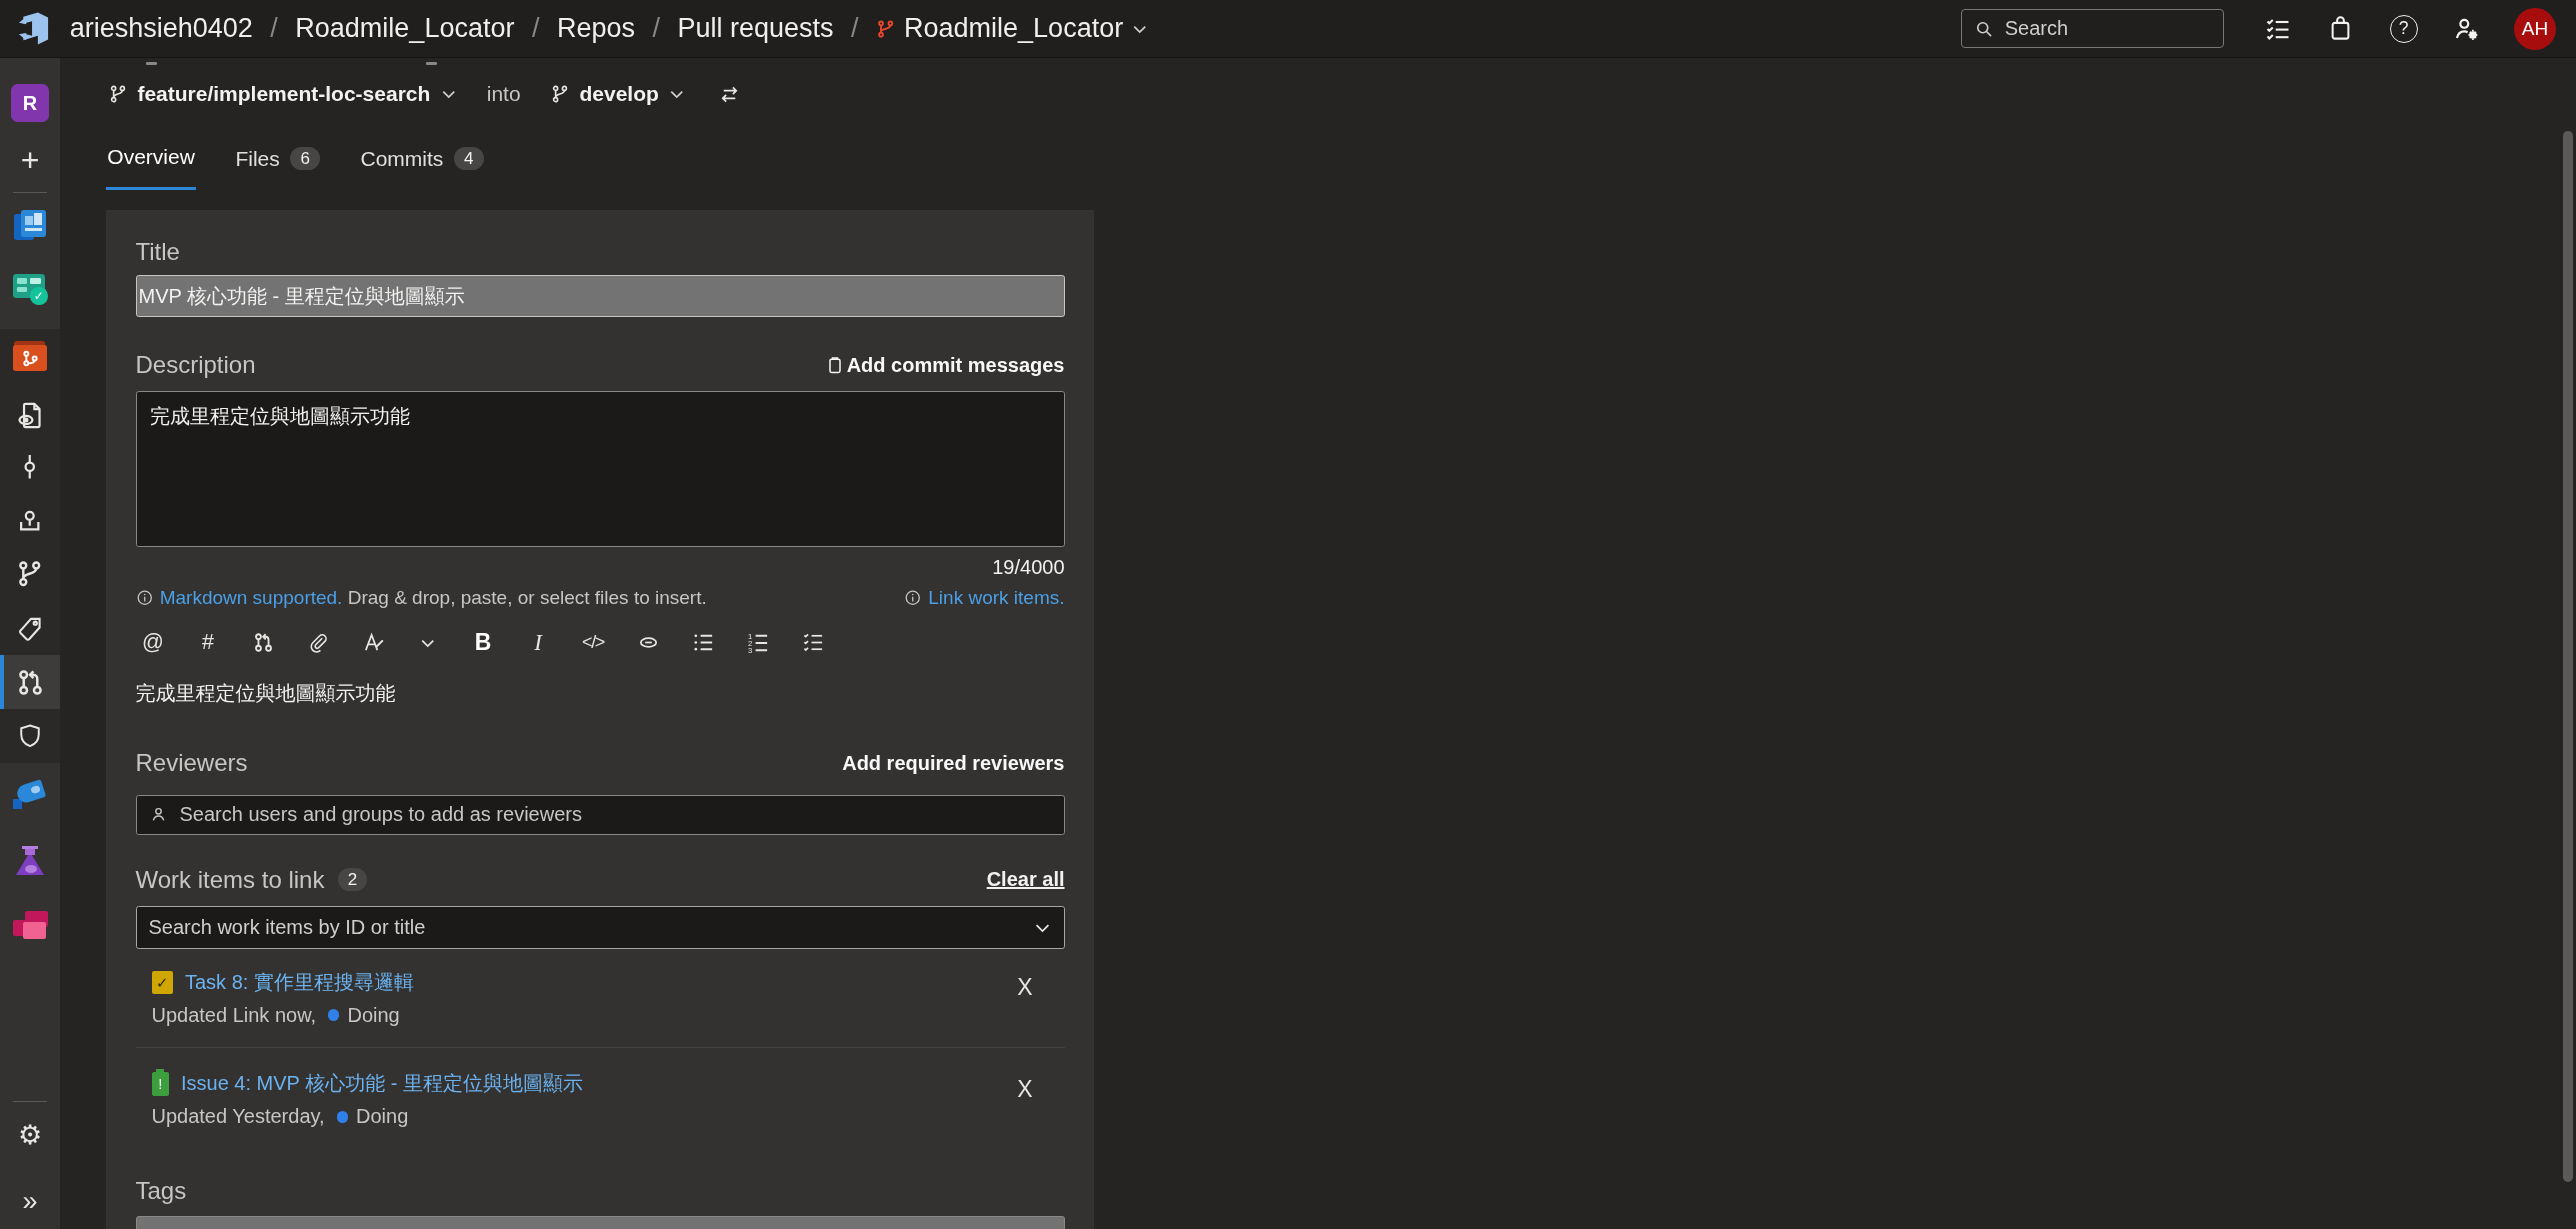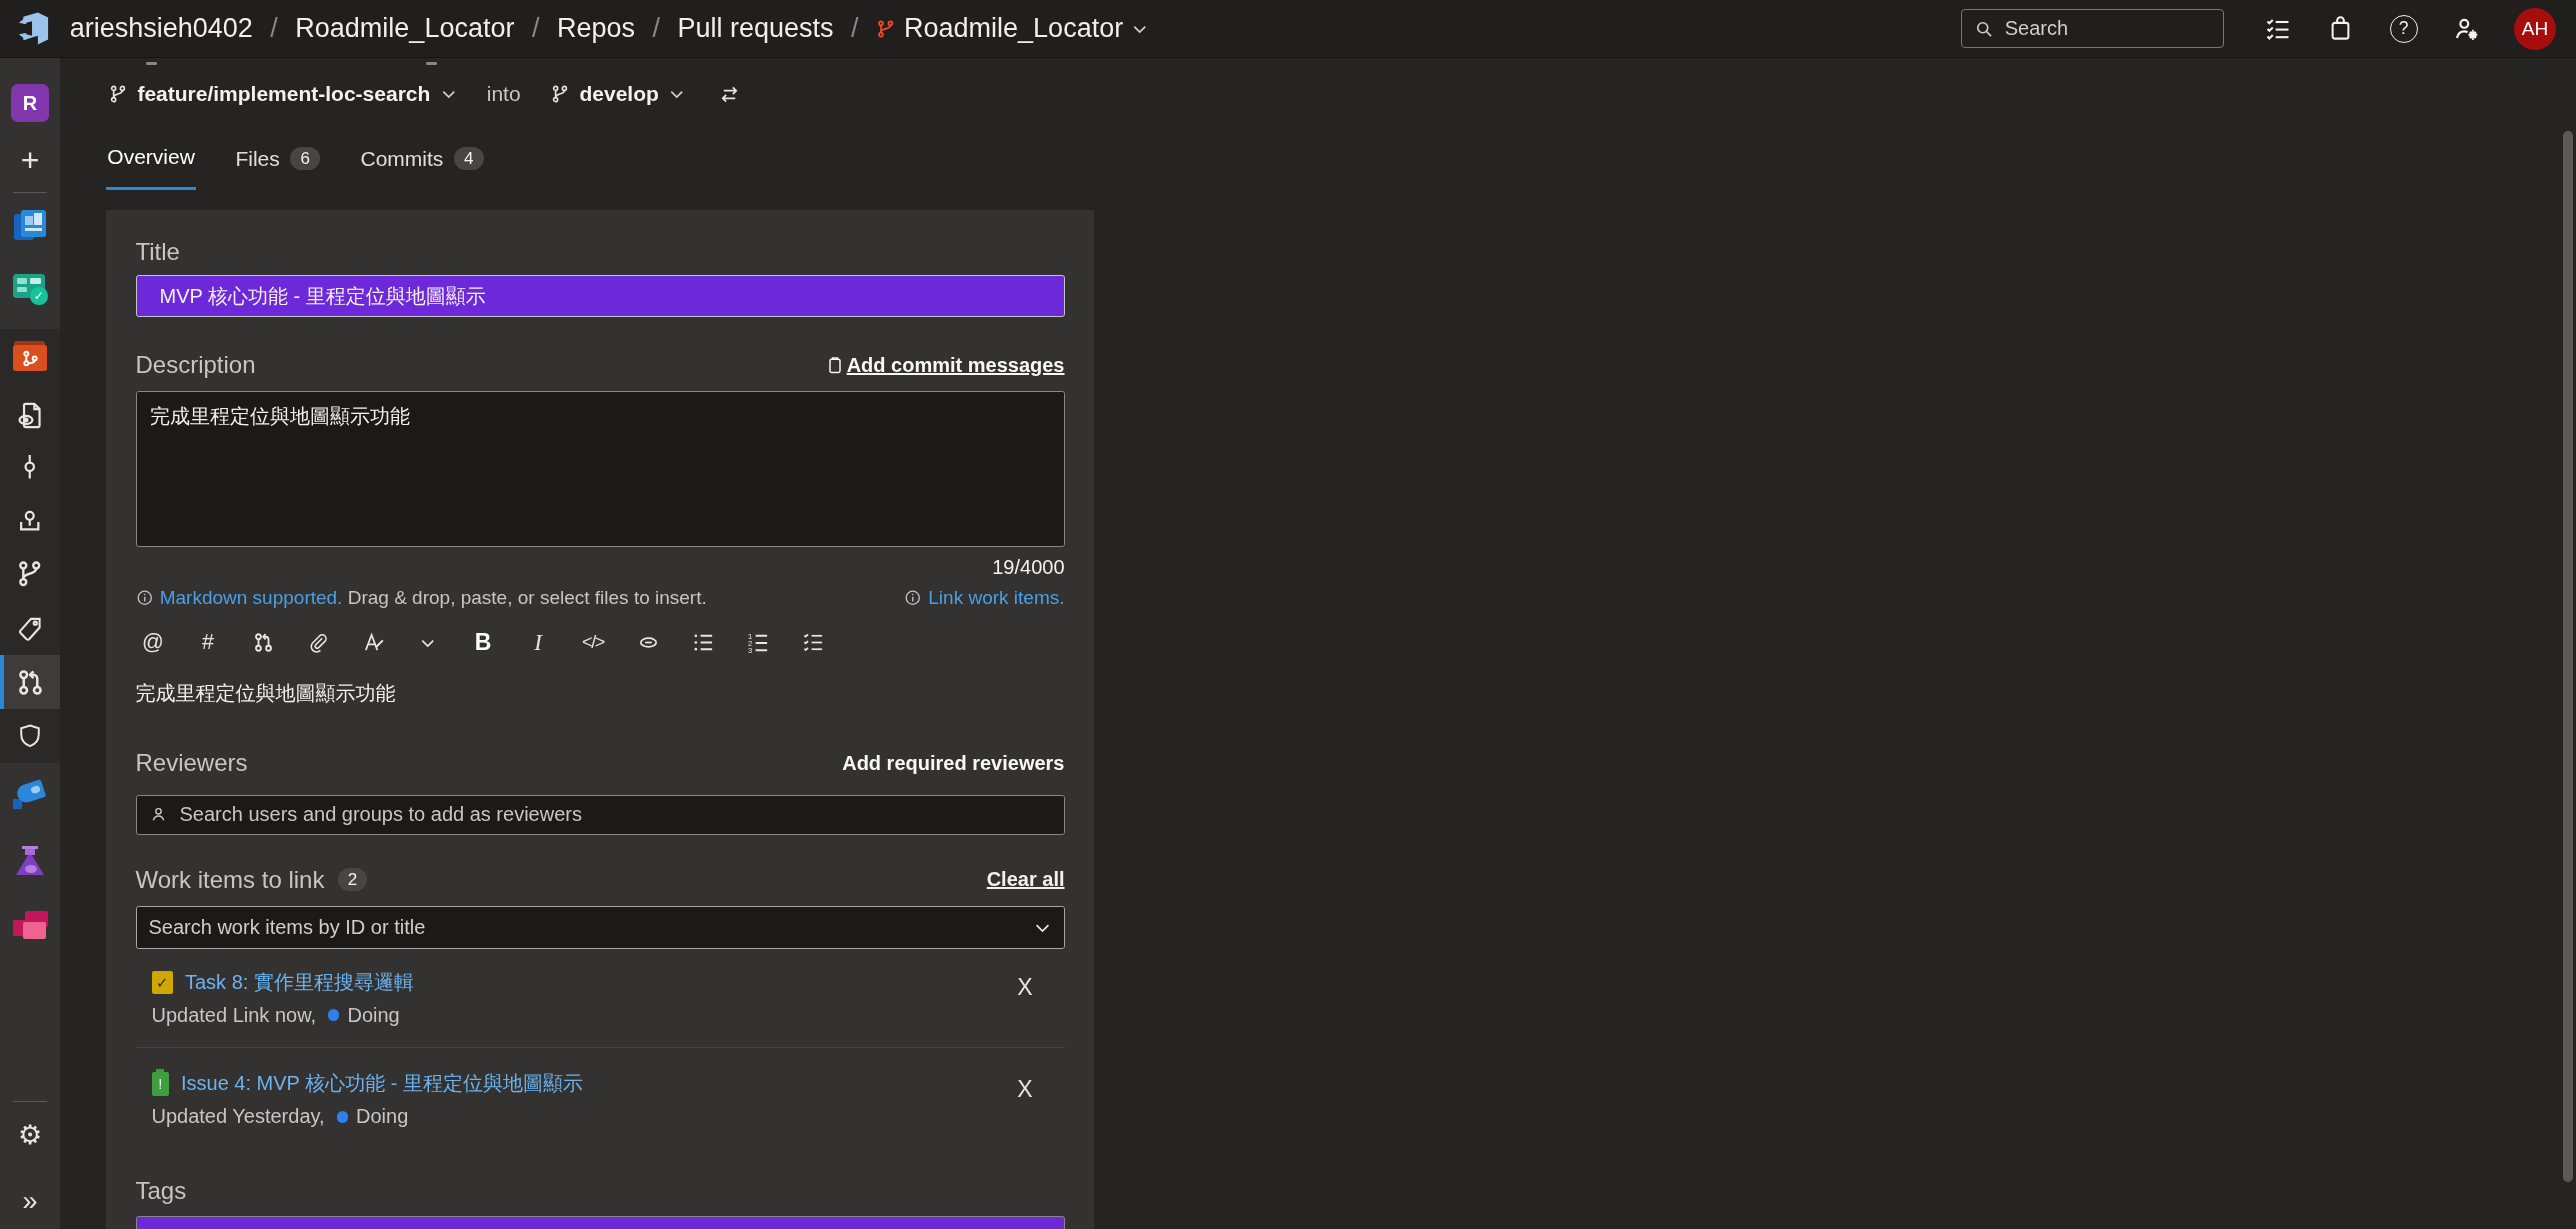--- a/index.html
+++ b/index.html
@@ -95,27 +95,27 @@
          padding:8px 1.3px 17.5px; cursor:pointer; }
   .tab.active { color:#ffffff; border-bottom:3.4px solid #2b88d8; }
   .badge { background:#484644; color:#f3f2f1; font-size:17px; border-radius:14.8px;
            padding:3.4px 10px; line-height:1; }
 
   
   .panel { position:absolute; left:46px; top:152px; width:988px; height:1020px;
            background:#333231; padding:0 29.5px; overflow:hidden; }
   .lbl { color:#c8c6c4; font-size:24px; }
   .row-between { display:flex; align-items:center; justify-content:space-between; }
-  .txt-input { width:100%; background:#6d28d9; border:1.3px solid #8a8886; border-radius:2.7px;
-               color:#f3f2f1; font-size:20px; font-family:inherit; padding:0 23px; outline:none; }
+  .txt-input { width:100%; background:#737373; border:1.3px solid #8a8886; border-radius:2.7px;
+               color:#f3f2f1; font-size:20px; font-family:inherit; padding:0 2px; outline:none; }
   .title-lbl { margin-top:28px; }
   .title-input { margin-top:9.4px; height:42px; border-color:#c8c6c4; }
   .desc-row { margin-top:34px; }
   .add-commits { display:flex; align-items:center; gap:2px; font-size:20px; font-weight:bold;
-                 color:#f8f8f8; cursor:pointer;text-decoration:underline; }
+                 color:#f8f8f8; cursor:pointer; }
   .desc-area { margin-top:12px; width:100%; height:156px; background:#1b1a19;
                border:1.3px solid #8a8886; border-radius:2.7px; color:#f3f2f1; font-size:20px;
                font-family:inherit; padding:10.7px 13.4px; resize:none; outline:none; }
   .counter { margin-top:6.7px; text-align:right; font-size:20px; color:#f3f2f1; }
   .md-row { margin-top:8px; font-size:19px; color:#c8c6c4; }
   .inline-ic { display:inline-flex; vertical-align:-2.7px; margin-right:6.7px; color:#c8c6c4; }
   a.link { color:#4a9fe6; text-decoration:none; cursor:pointer; }
   .toolbar { margin-top:16px; display:flex; align-items:center; gap:20px; }
   .tbtn { min-width:35px; height:35px; display:flex; align-items:center; justify-content:center;
           color:#e8e6e3; font-size:21.5px; cursor:pointer; border-radius:2.7px; }

